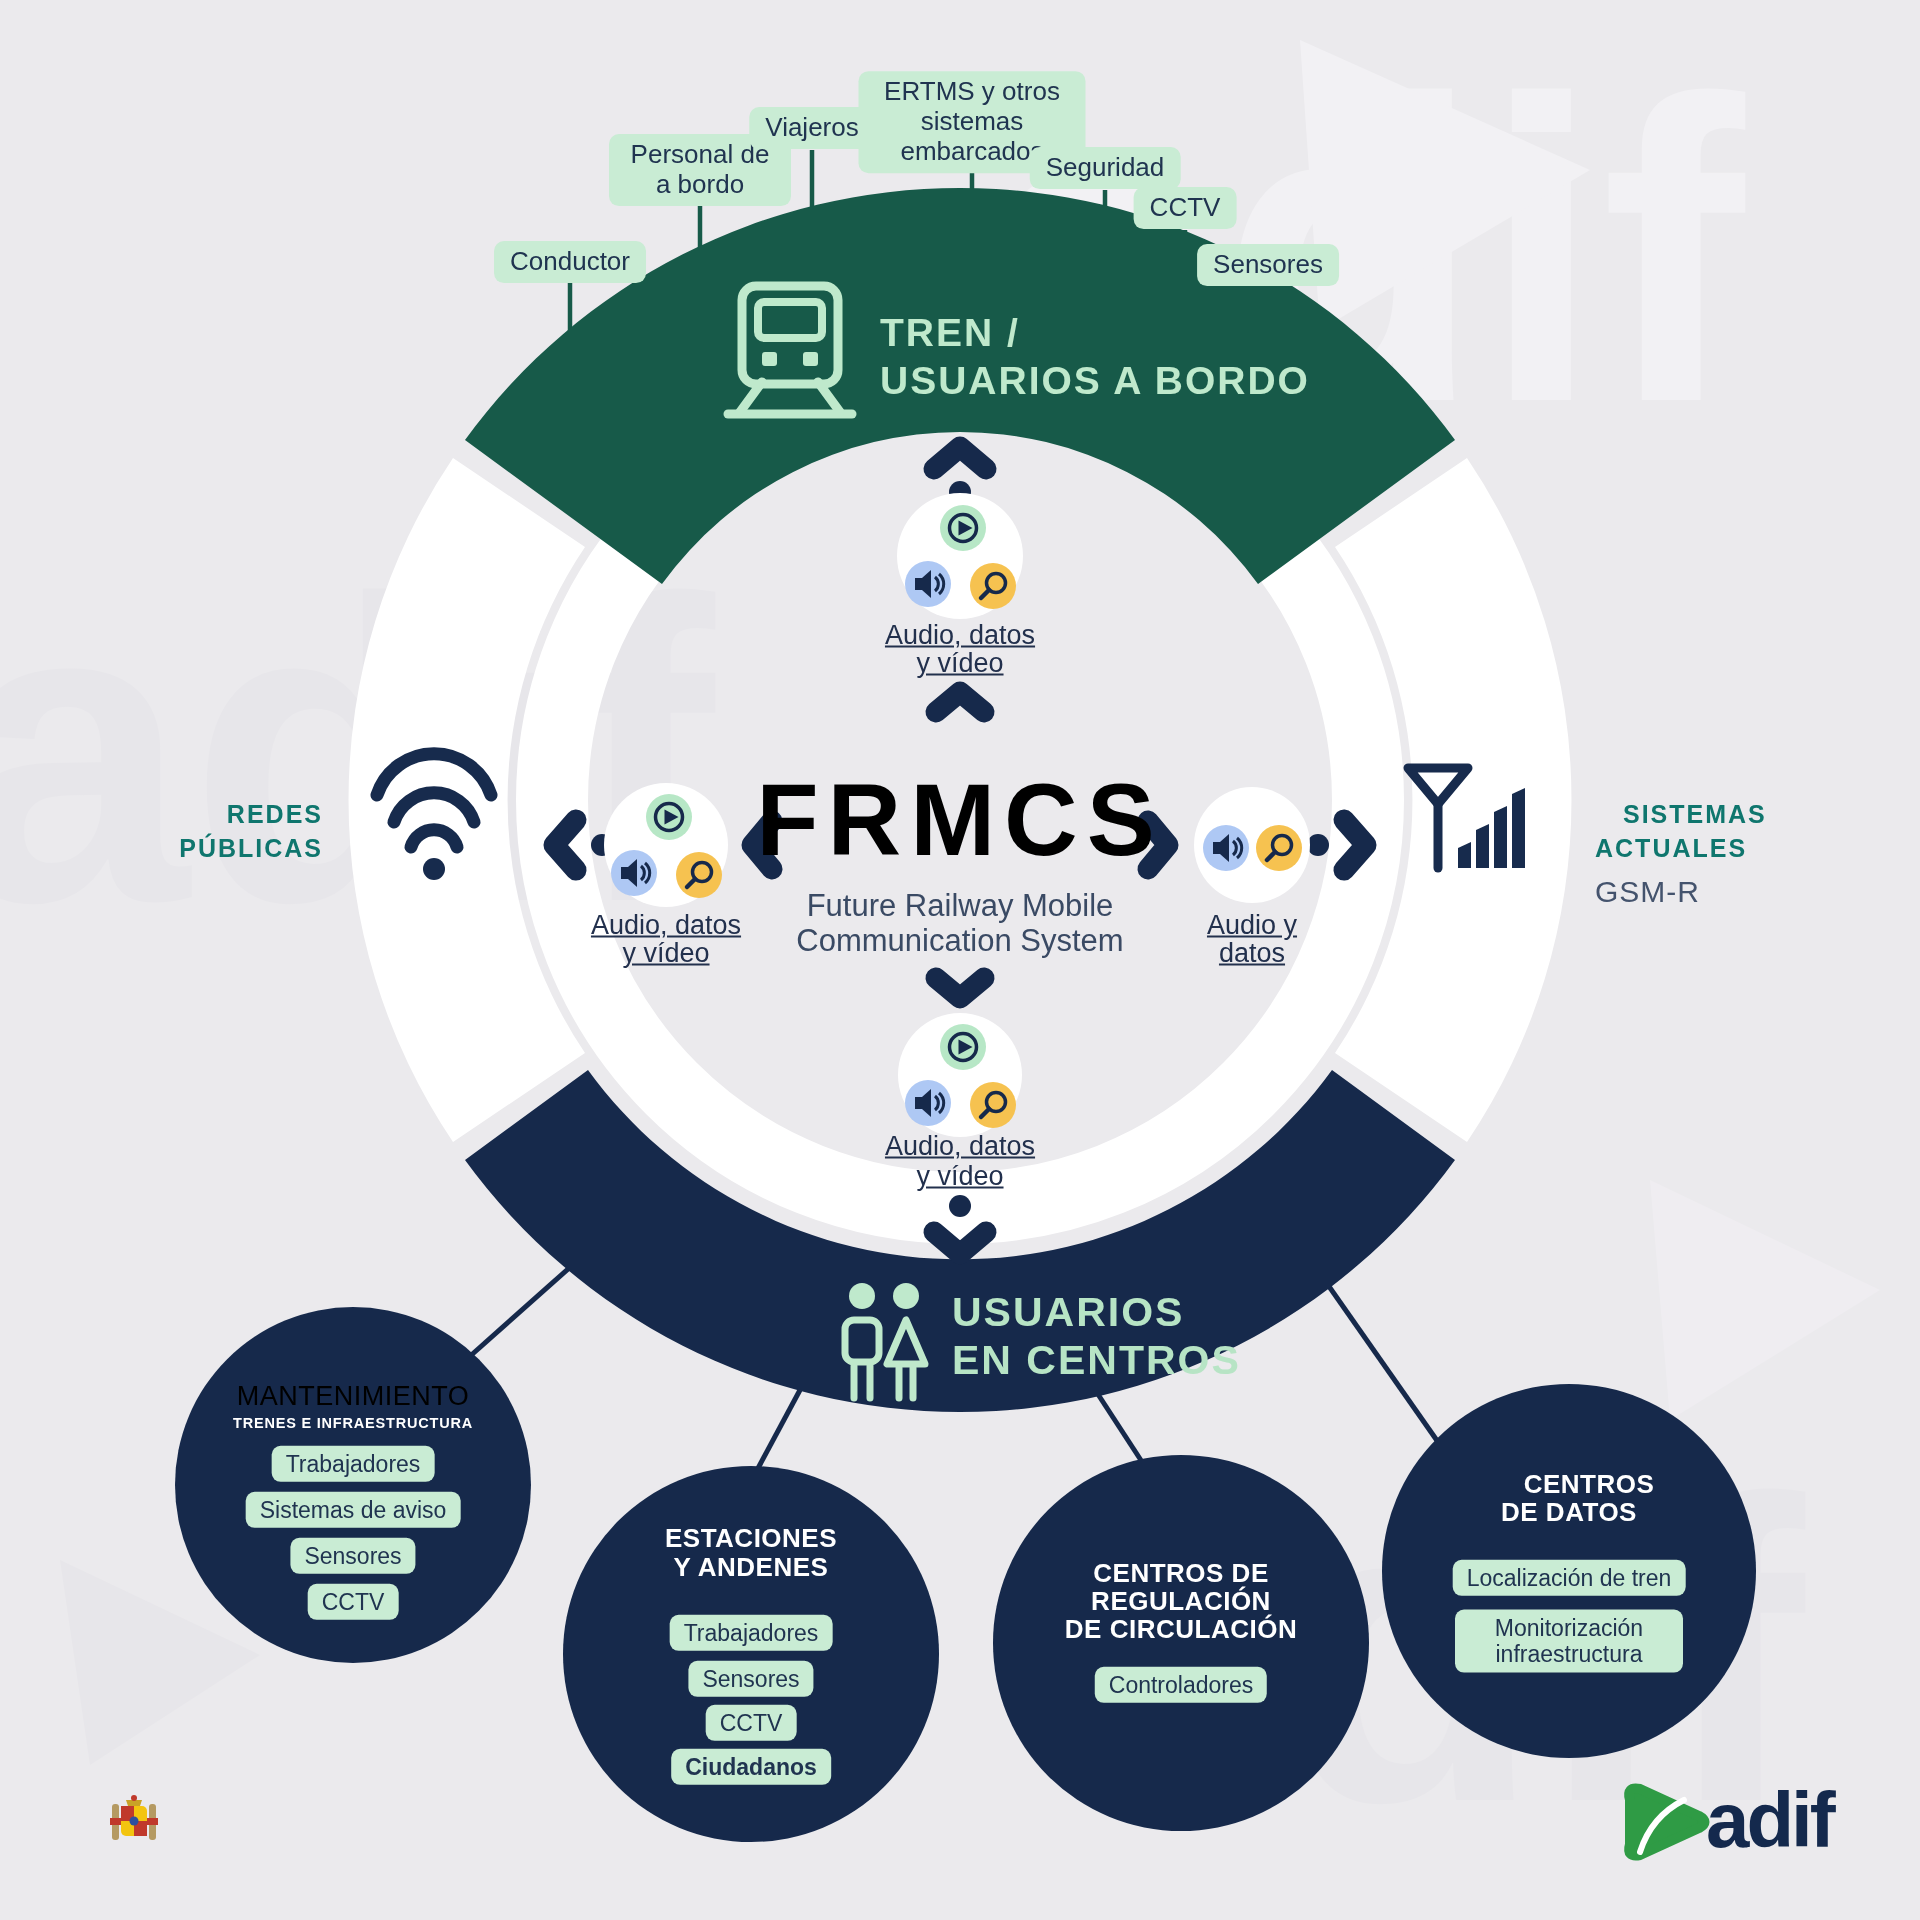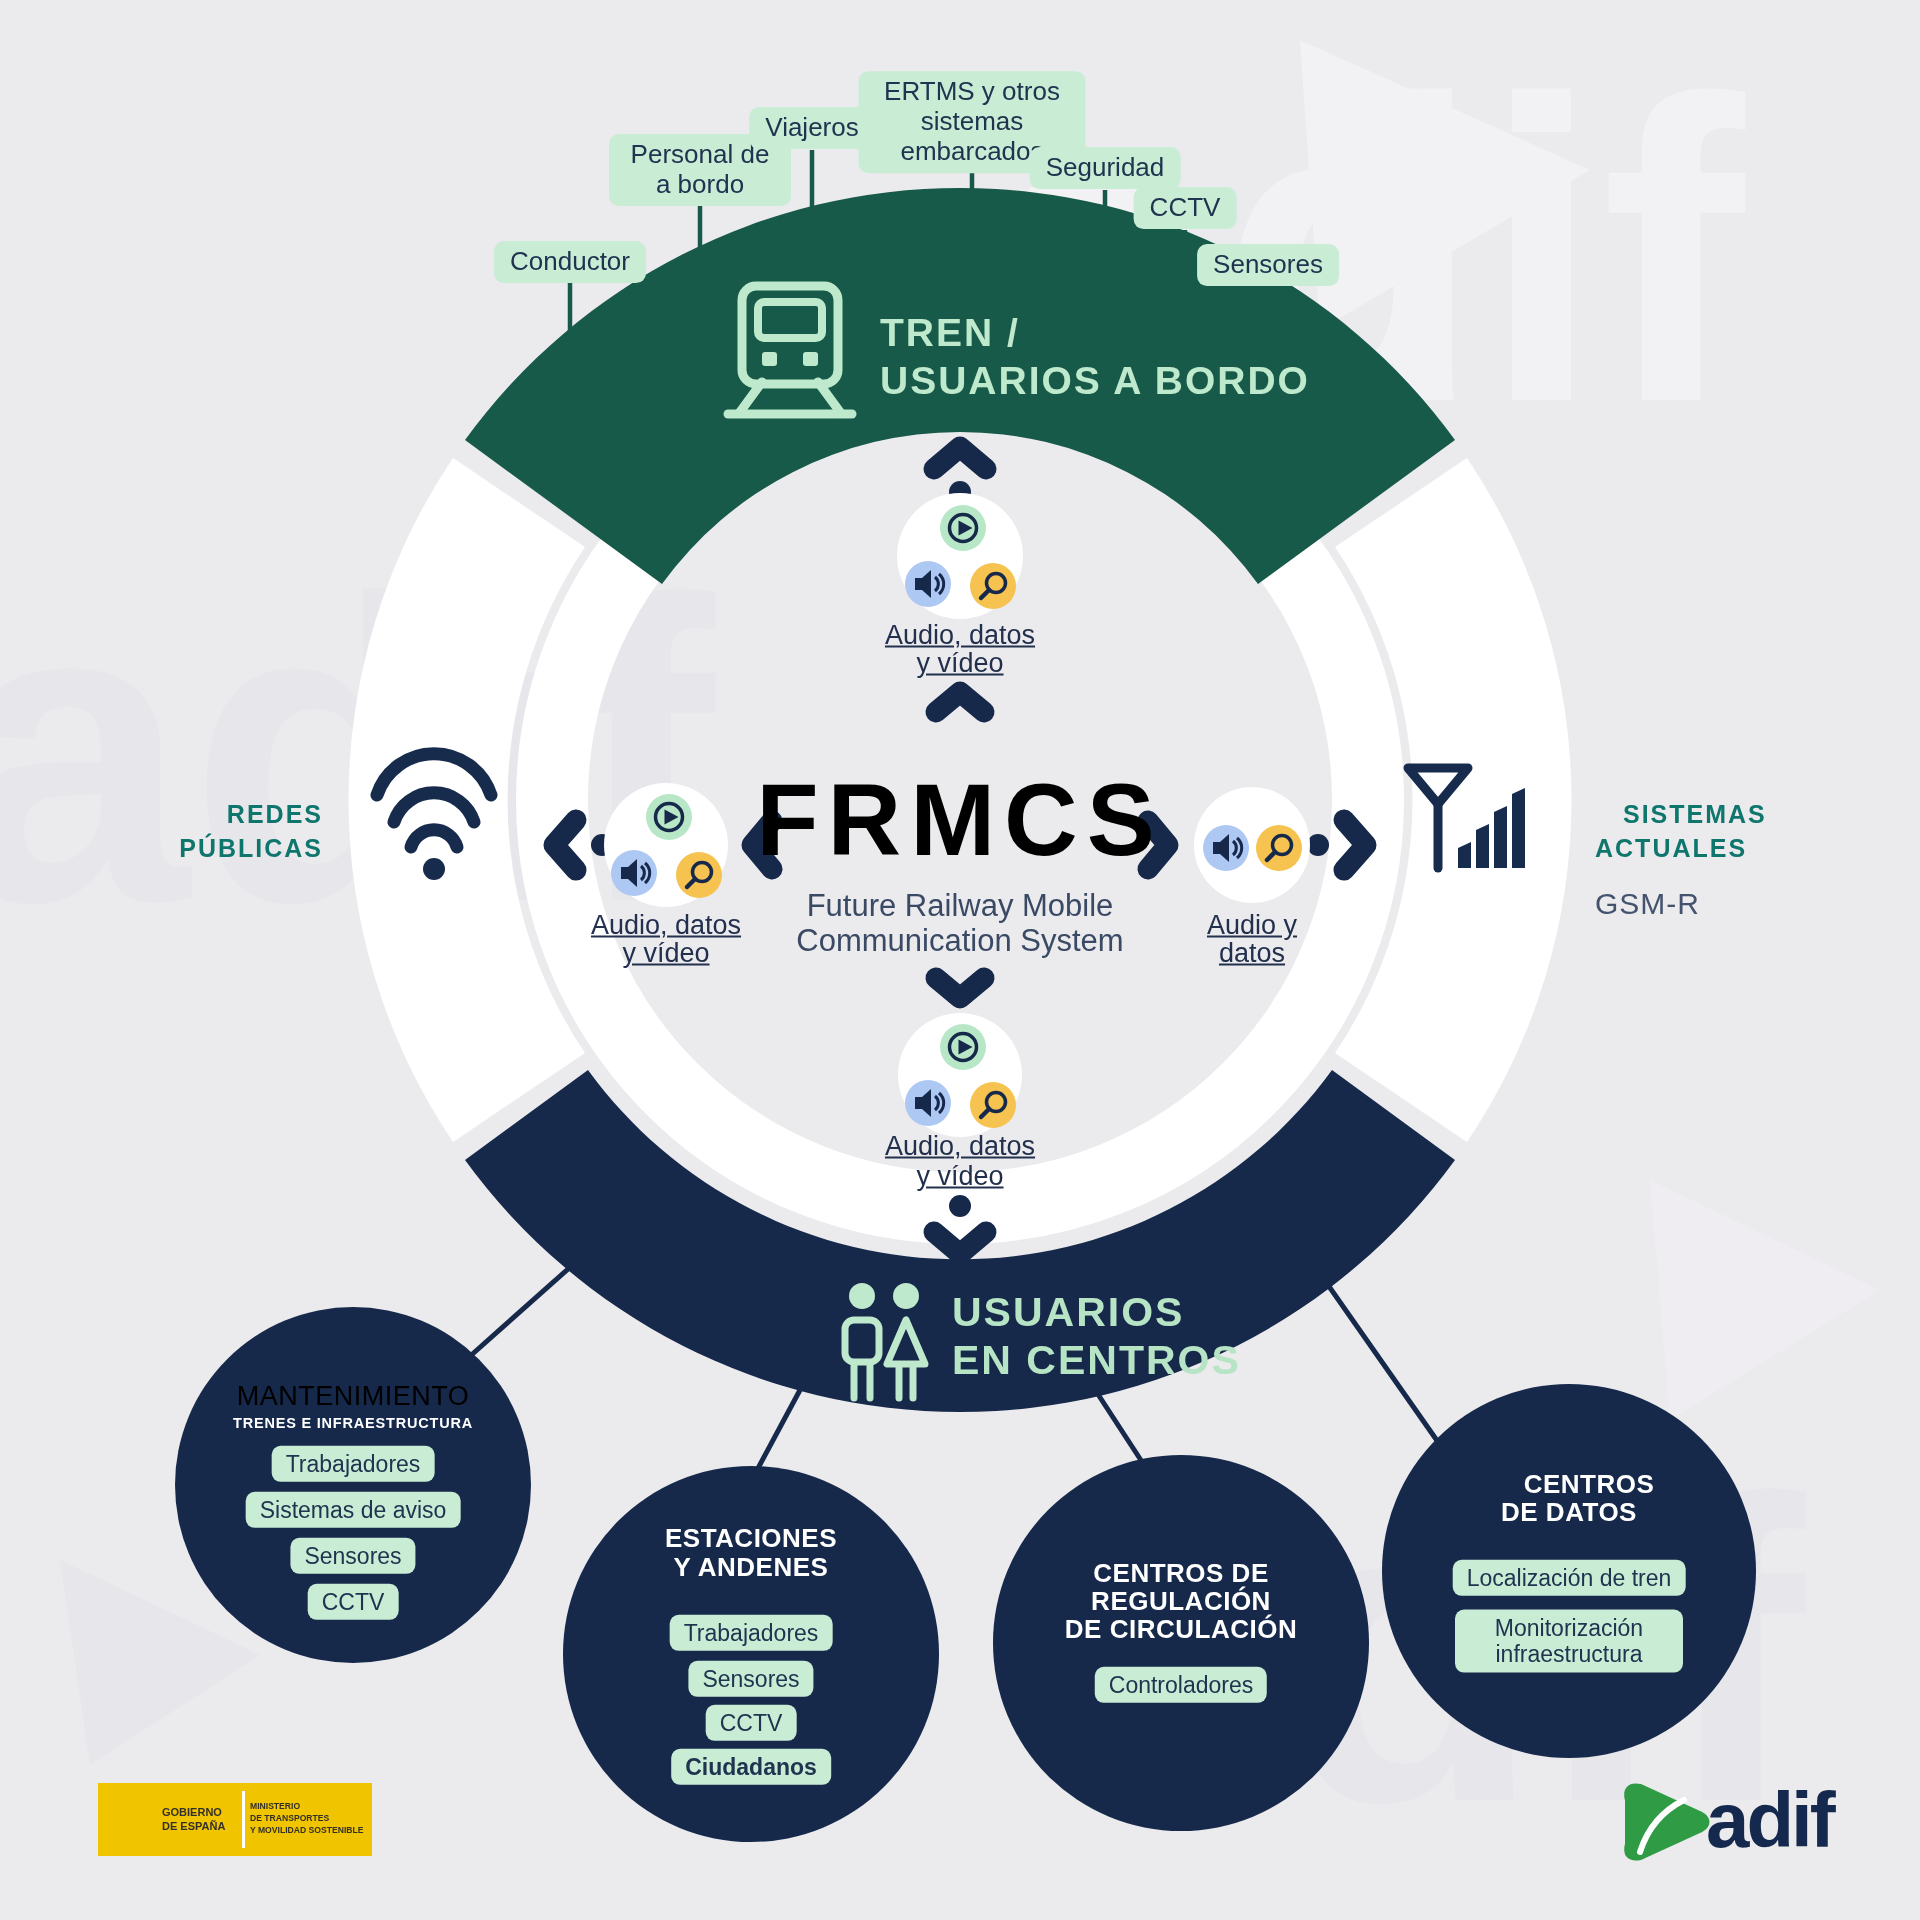--- a/index.html
+++ b/index.html
@@ -10,21 +10,21 @@
   .absL{position:absolute;transform:translate(0,-50%);}
   .absR{position:absolute;transform:translate(-100%,-50%);}
   .nw{white-space:nowrap;}
   .badge{background:#c9ecd4;color:#203450;border-radius:10px;padding:6px 16px;
          font-size:26px;line-height:1.15;text-align:center;}
   .cbadge{background:#c9ecd4;color:#203450;border-radius:9px;padding:5px 14px;
           font-size:23px;line-height:1.15;text-align:center;}
   .arcTitleGreen{color:#bfe9cc;font-weight:800;font-size:39px;letter-spacing:2px;white-space:nowrap;}
   .arcTitleGround{color:#b7e4c5;font-weight:800;font-size:41px;letter-spacing:2px;white-space:nowrap;}
   .sideTitle{color:#0f766e;font-weight:800;font-size:25px;letter-spacing:2px;white-space:nowrap;}
-  .sideSub{color:#44536d;font-weight:400;font-size:30px;letter-spacing:1px;white-space:nowrap;margin-top:12px;}
+  .sideSub{color:#44536d;font-weight:400;font-size:30px;letter-spacing:1px;white-space:nowrap;}
   .frmcs{color:#000000;font-weight:700;font-size:102px;letter-spacing:9px;white-space:nowrap;}
   .frmcsSub{color:#3a4a64;font-weight:400;font-size:31px;white-space:nowrap;}
   .flow{color:#22304d;font-size:27px;white-space:nowrap;text-decoration:underline;}
   .cTitle{color:#000000;font-weight:400;font-size:27px;letter-spacing:.5px;white-space:nowrap;}
   .cTitleS{color:#ffffff;font-weight:800;font-size:26px;letter-spacing:.5px;white-space:nowrap;}
   .cSub{color:#ffffff;font-weight:600;font-size:14.5px;letter-spacing:.8px;white-space:nowrap;}
   .gob{position:absolute;left:98px;top:1783px;width:274px;height:73px;background:#f1c400;}
   .gobTxt1{position:absolute;left:64px;top:23px;color:#33302a;font-size:11px;font-weight:700;line-height:1.25;}
   .gobTxt2{position:absolute;left:152px;top:17px;color:#33302a;font-size:8.6px;font-weight:700;line-height:1.4;}
   .gobDiv{position:absolute;left:144px;top:8px;width:2.5px;height:57px;background:#ffffff;}
@@ -248,28 +248,16 @@
   <div class="abs cTitleS" style="left:1181px;top:1573px;">CENTROS DE</div>
   <div class="abs cTitleS" style="left:1181px;top:1601px;">REGULACIÓN</div>
   <div class="abs cTitleS" style="left:1181px;top:1629px;">DE CIRCULACIÓN</div>
   <div class="abs cbadge nw" style="left:1181px;top:1685px;">Controladores</div>
 
   <div class="abs cTitleS" style="left:1569px;top:1484px;margin-left:20px;">CENTROS</div>
   <div class="abs cTitleS" style="left:1569px;top:1512px;">DE DATOS</div>
   <div class="abs cbadge nw" style="left:1569px;top:1578px;">Localización de tren</div>
   <div class="abs cbadge" style="left:1569px;top:1641px;width:200px;">Monitorización infraestructura</div>
 
-  <div class="gob">
-    <div class="gobTxt1">
-      <div>GOBIERNO</div>
-      <div>DE ESPAÑA</div>
-    </div>
-    <div class="gobDiv"></div>
-    <div class="gobTxt2">
-      <div>MINISTERIO</div>
-      <div>DE TRANSPORTES</div>
-      <div>Y MOVILIDAD SOSTENIBLE</div>
-    </div>
-  </div>
 
   <div class="absL adifWord" style="left:1706px;top:1820px;">adif</div>
 
 </div>
 
 </body></html>

